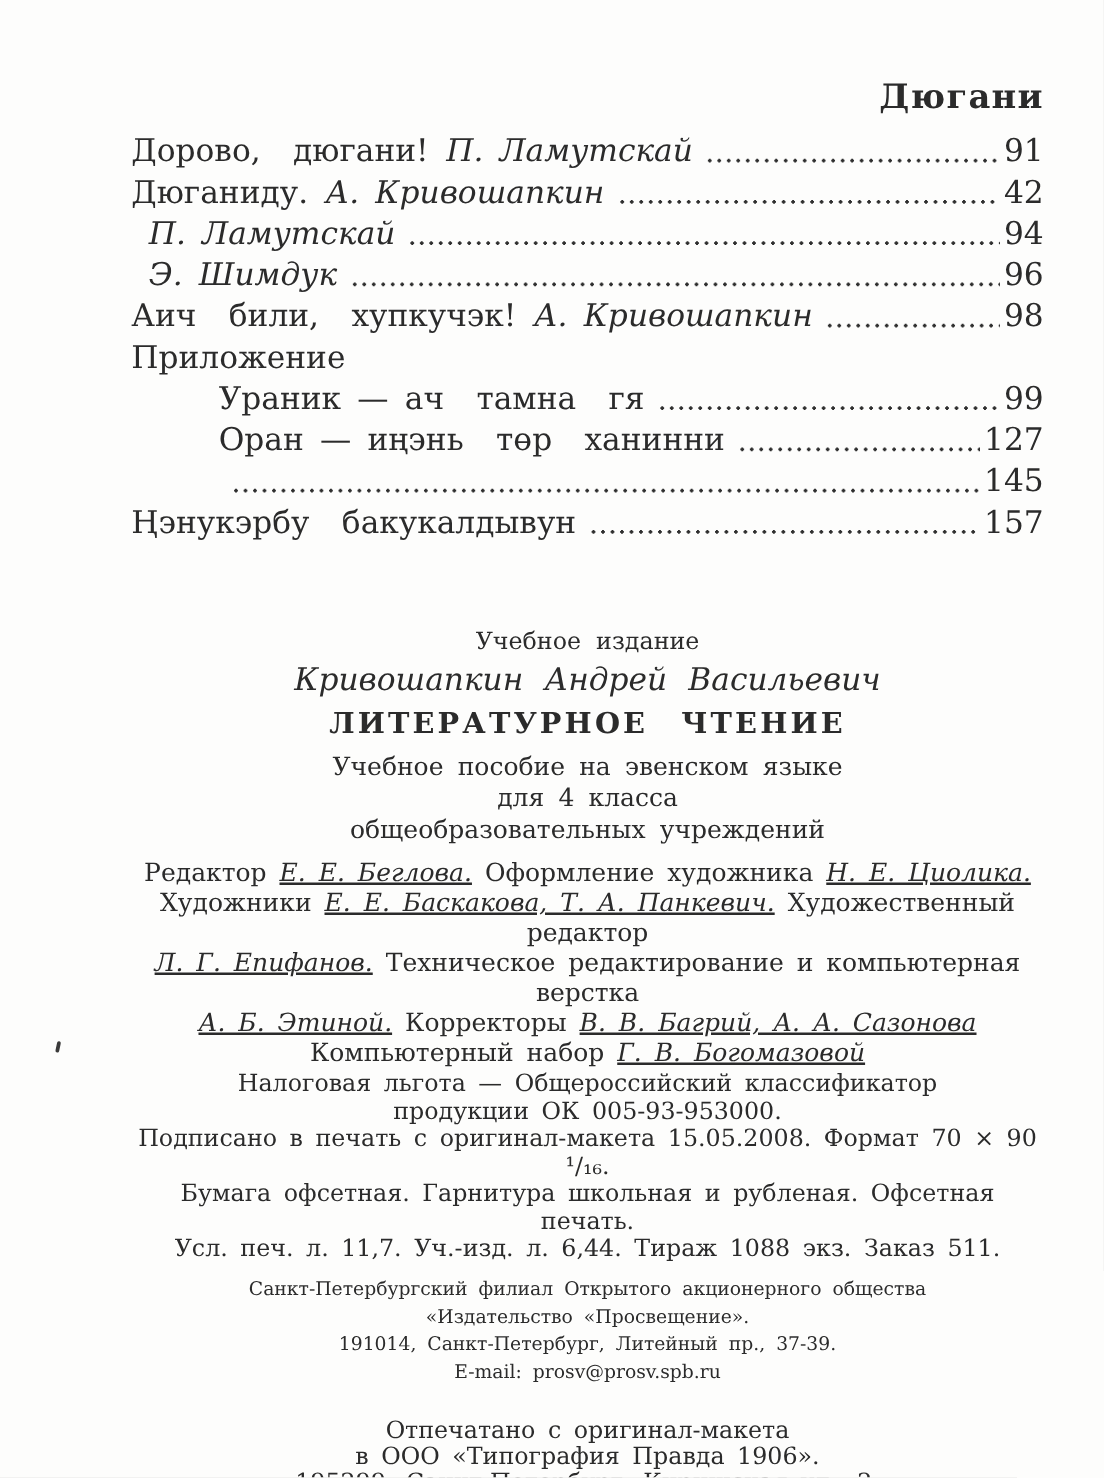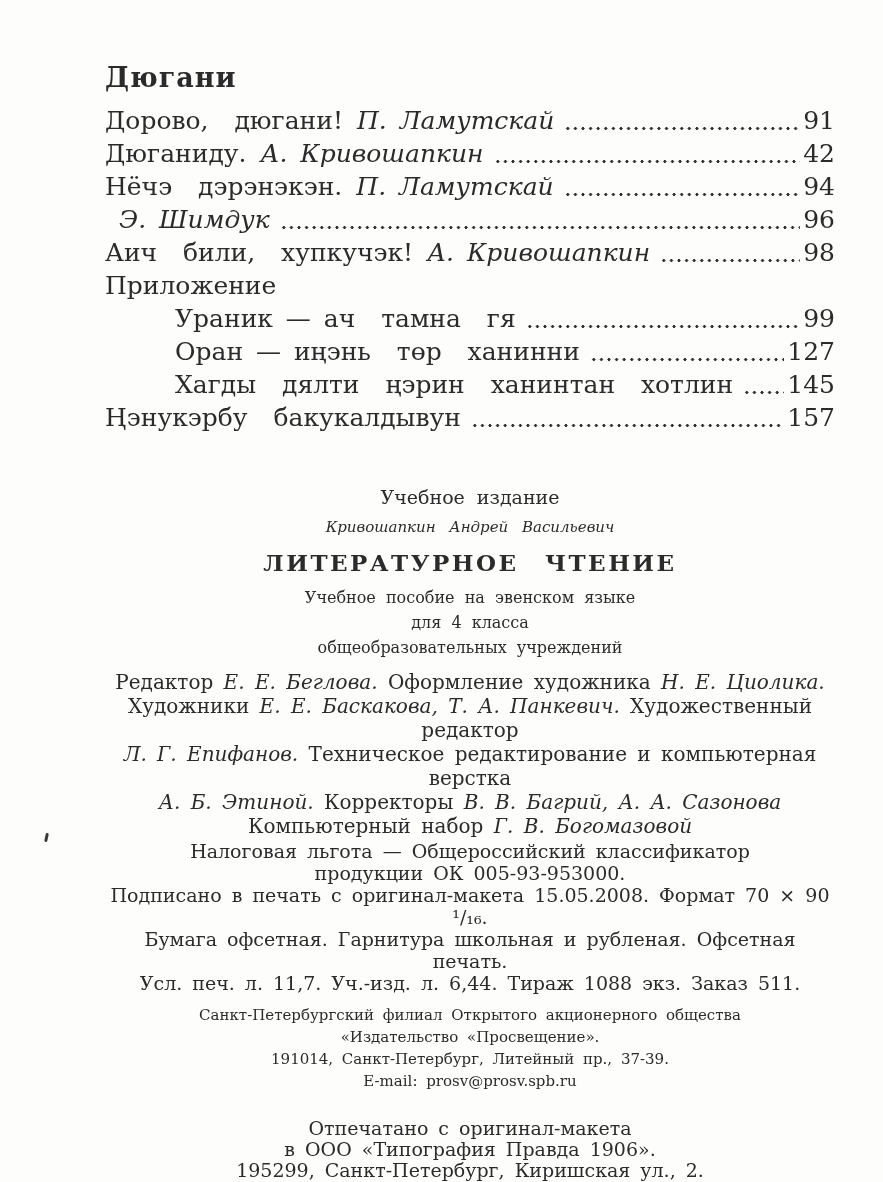--- a/index.html
+++ b/index.html
@@ -2,39 +2,39 @@
 <html><head>
 <meta charset="utf-8">
 <style>
   html,body{margin:0;padding:0;background:#e9e9e9;}
   .page{
     width:883px;height:1182px;position:relative;margin:0 auto;
     background:#fdfdfc;color:#2b2b2b;
     font-family:"DejaVu Serif", serif;overflow:hidden;
   }
   .content{position:absolute;left:105px;top:0;width:730px;}
-  .toc-heading{margin-top:62px;text-align:left;font-size:27px;font-weight:bold;letter-spacing:1px;line-height:32px;}
+  .toc-heading{margin-top:62px;text-align:right;font-size:27px;font-weight:bold;letter-spacing:1px;line-height:32px;}
   .toc{margin-top:10px;}
   .toc-row{display:flex;align-items:flex-start;height:33px;font-size:25px;line-height:33px;word-spacing:5px;}
   .toc-row.indent{padding-left:70px;}
   .toc-title{white-space:pre;}
   .toc-author{font-style:italic;margin-left:14px;white-space:pre;}
   .leader{
     flex:1;align-self:flex-end;height:3px;margin:0 3px 7px 10px;min-width:18px;
     background-image:radial-gradient(circle,#2f2f2f 1.4px,rgba(0,0,0,0) 1.5px);
     background-size:7.6px 3px;background-position:left center;background-repeat:repeat-x;
   }
   .toc-page{white-space:pre;}
   .colophon{text-align:center;}
-  .edition-note{margin-top:52px;font-size:19px;word-spacing:6px;line-height:23px;}
-  .author-name{margin-top:6px;font-size:15px;font-style:italic;word-spacing:9px;line-height:25px;}
+  .edition-note{margin-top:68px;font-size:19px;word-spacing:6px;line-height:23px;}
+  .author-name{margin-top:6px;font-size:25px;font-style:italic;word-spacing:9px;line-height:25px;}
   .book-title{margin-top:9px;font-size:23px;font-weight:bold;letter-spacing:2.5px;word-spacing:16px;line-height:27px;text-align:center;}
-  .subtitle{margin-top:9px;font-size:16px;line-height:25px;word-spacing:5px;}
+  .subtitle{margin-top:9px;font-size:20px;line-height:25px;word-spacing:5px;}
   .staff{margin-top:10px;font-size:20px;line-height:24px;word-spacing:4px;}
-  .it{font-style:italic;}
+  .it{font-style:italic;text-decoration:underline;}
   .printinfo{margin-top:2px;font-size:19px;line-height:22px;word-spacing:4px;}
   .publisher{margin-top:10px;font-size:15px;line-height:22px;word-spacing:4px;}
   .printer{margin-top:26px;font-size:19px;line-height:21px;word-spacing:4px;}
   .speck{position:absolute;left:45px;top:833px;width:3px;height:9px;background:#3a3a3a;border-radius:2px;transform:rotate(12deg);}
 </style>
 </head>
 <body>
 
 <div class="page">
   <div class="content">
@@ -48,21 +48,20 @@
           <span class="leader"></span>
           <span class="toc-page">91</span>
         </div>
         <div class="toc-row">
           <span class="toc-title">Дюганиду.</span>
           <span class="toc-author">А. Кривошапкин</span>
           <span class="leader"></span>
           <span class="toc-page">42</span>
         </div>
         <div class="toc-row">
-          <span class="toc-title">Нёчэ  дэрэнэкэн.</span>
           <span class="toc-author">П. Ламутскай</span>
           <span class="leader"></span>
           <span class="toc-page">94</span>
         </div>
         <div class="toc-row">
           <span class="toc-author">Э. Шимдук</span>
           <span class="leader"></span>
           <span class="toc-page">96</span>
         </div>
         <div class="toc-row">
@@ -78,21 +77,20 @@
           <span class="toc-title">Ураник — ач  тамна  гя</span>
           <span class="leader"></span>
           <span class="toc-page">99</span>
         </div>
         <div class="toc-row indent">
           <span class="toc-title">Оран — иңэнь  төр  ханинни</span>
           <span class="leader"></span>
           <span class="toc-page">127</span>
         </div>
         <div class="toc-row indent">
-          <span class="toc-title">Хагды  дялти  ңэрин  ханинтан  хотлин</span>
           <span class="leader"></span>
           <span class="toc-page">145</span>
         </div>
         <div class="toc-row">
           <span class="toc-title">Ңэнукэрбу  бакукалдывун</span>
           <span class="leader"></span>
           <span class="toc-page">157</span>
         </div>
       </div>
 

